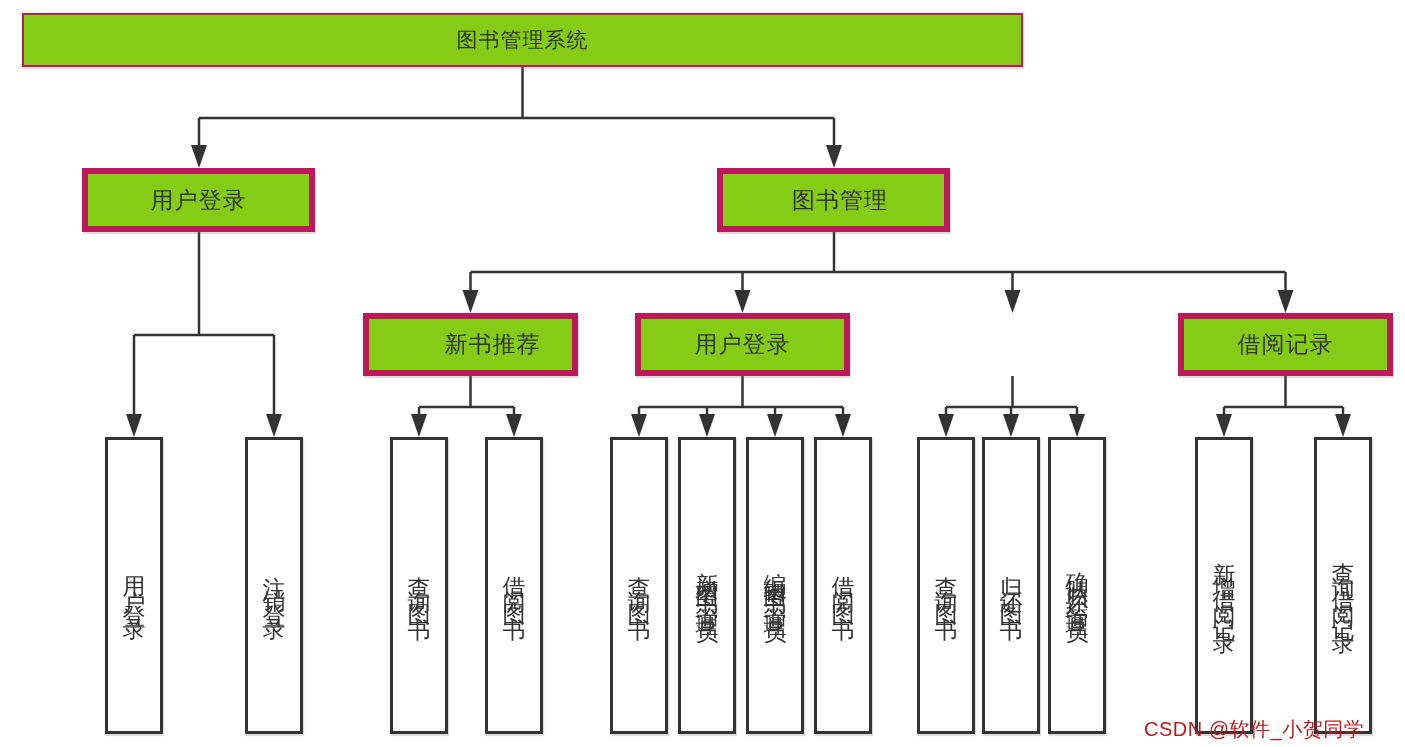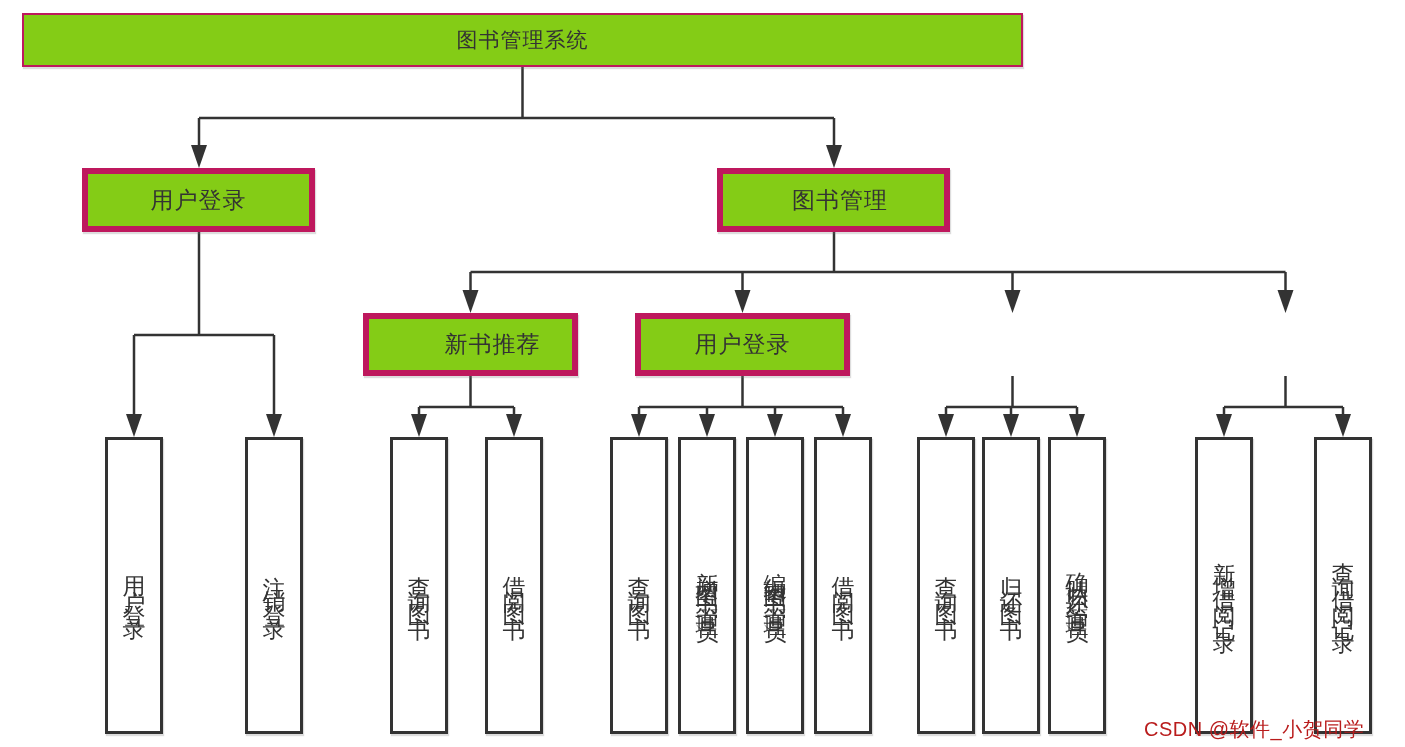--- a/index.html
+++ b/index.html
@@ -127,20 +127,23 @@
   <div class="node node--l2 pos-b">
     <span>图书管理</span>
   </div>
 
   <div class="node node--l3 pos-a">
     <span>新书推荐</span>
   </div>
   <div class="node node--l3 pos-b">
     <span>用户登录</span>
   </div>
+  <div class="node node--l3 pos-d">
+    <span>借阅记录</span>
+  </div>
 
   <div class="leaf" style="left:105px">
     <span>用户登录</span>
   </div>
   <div class="leaf" style="left:245px">
     <span>注销登录</span>
   </div>
 
   <div class="leaf" style="left:390px">
     <span>查询图书</span>

